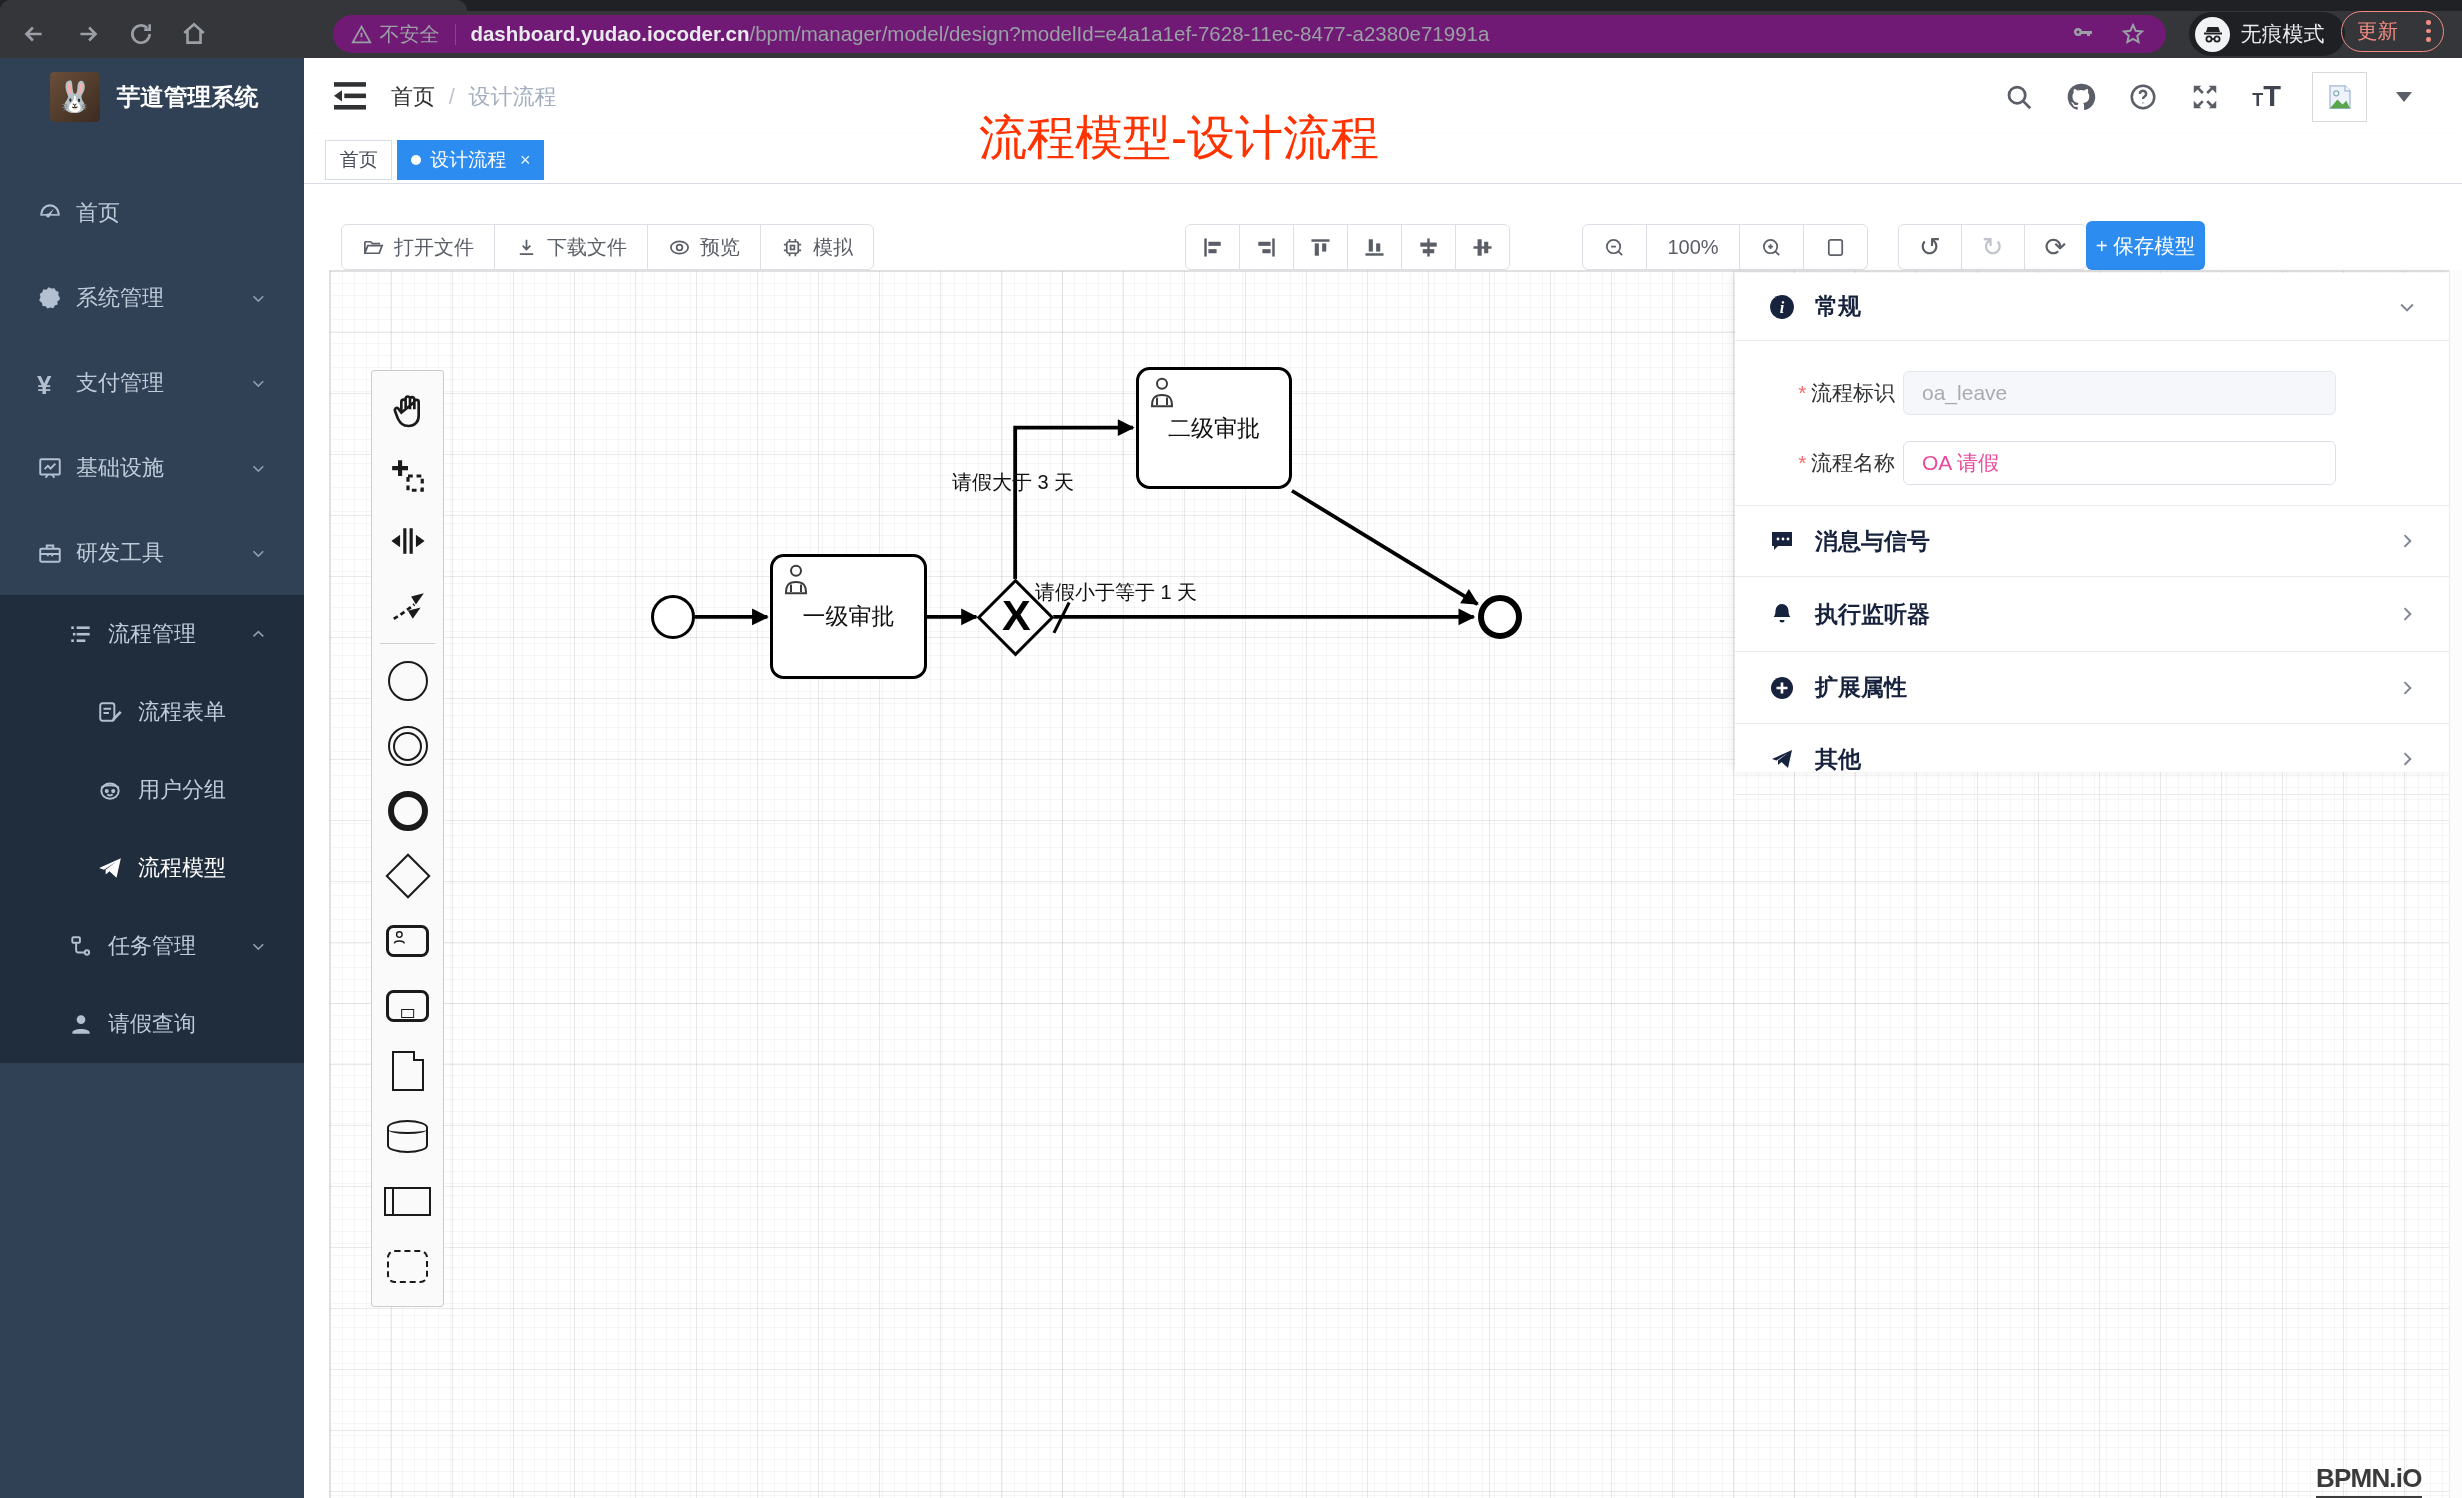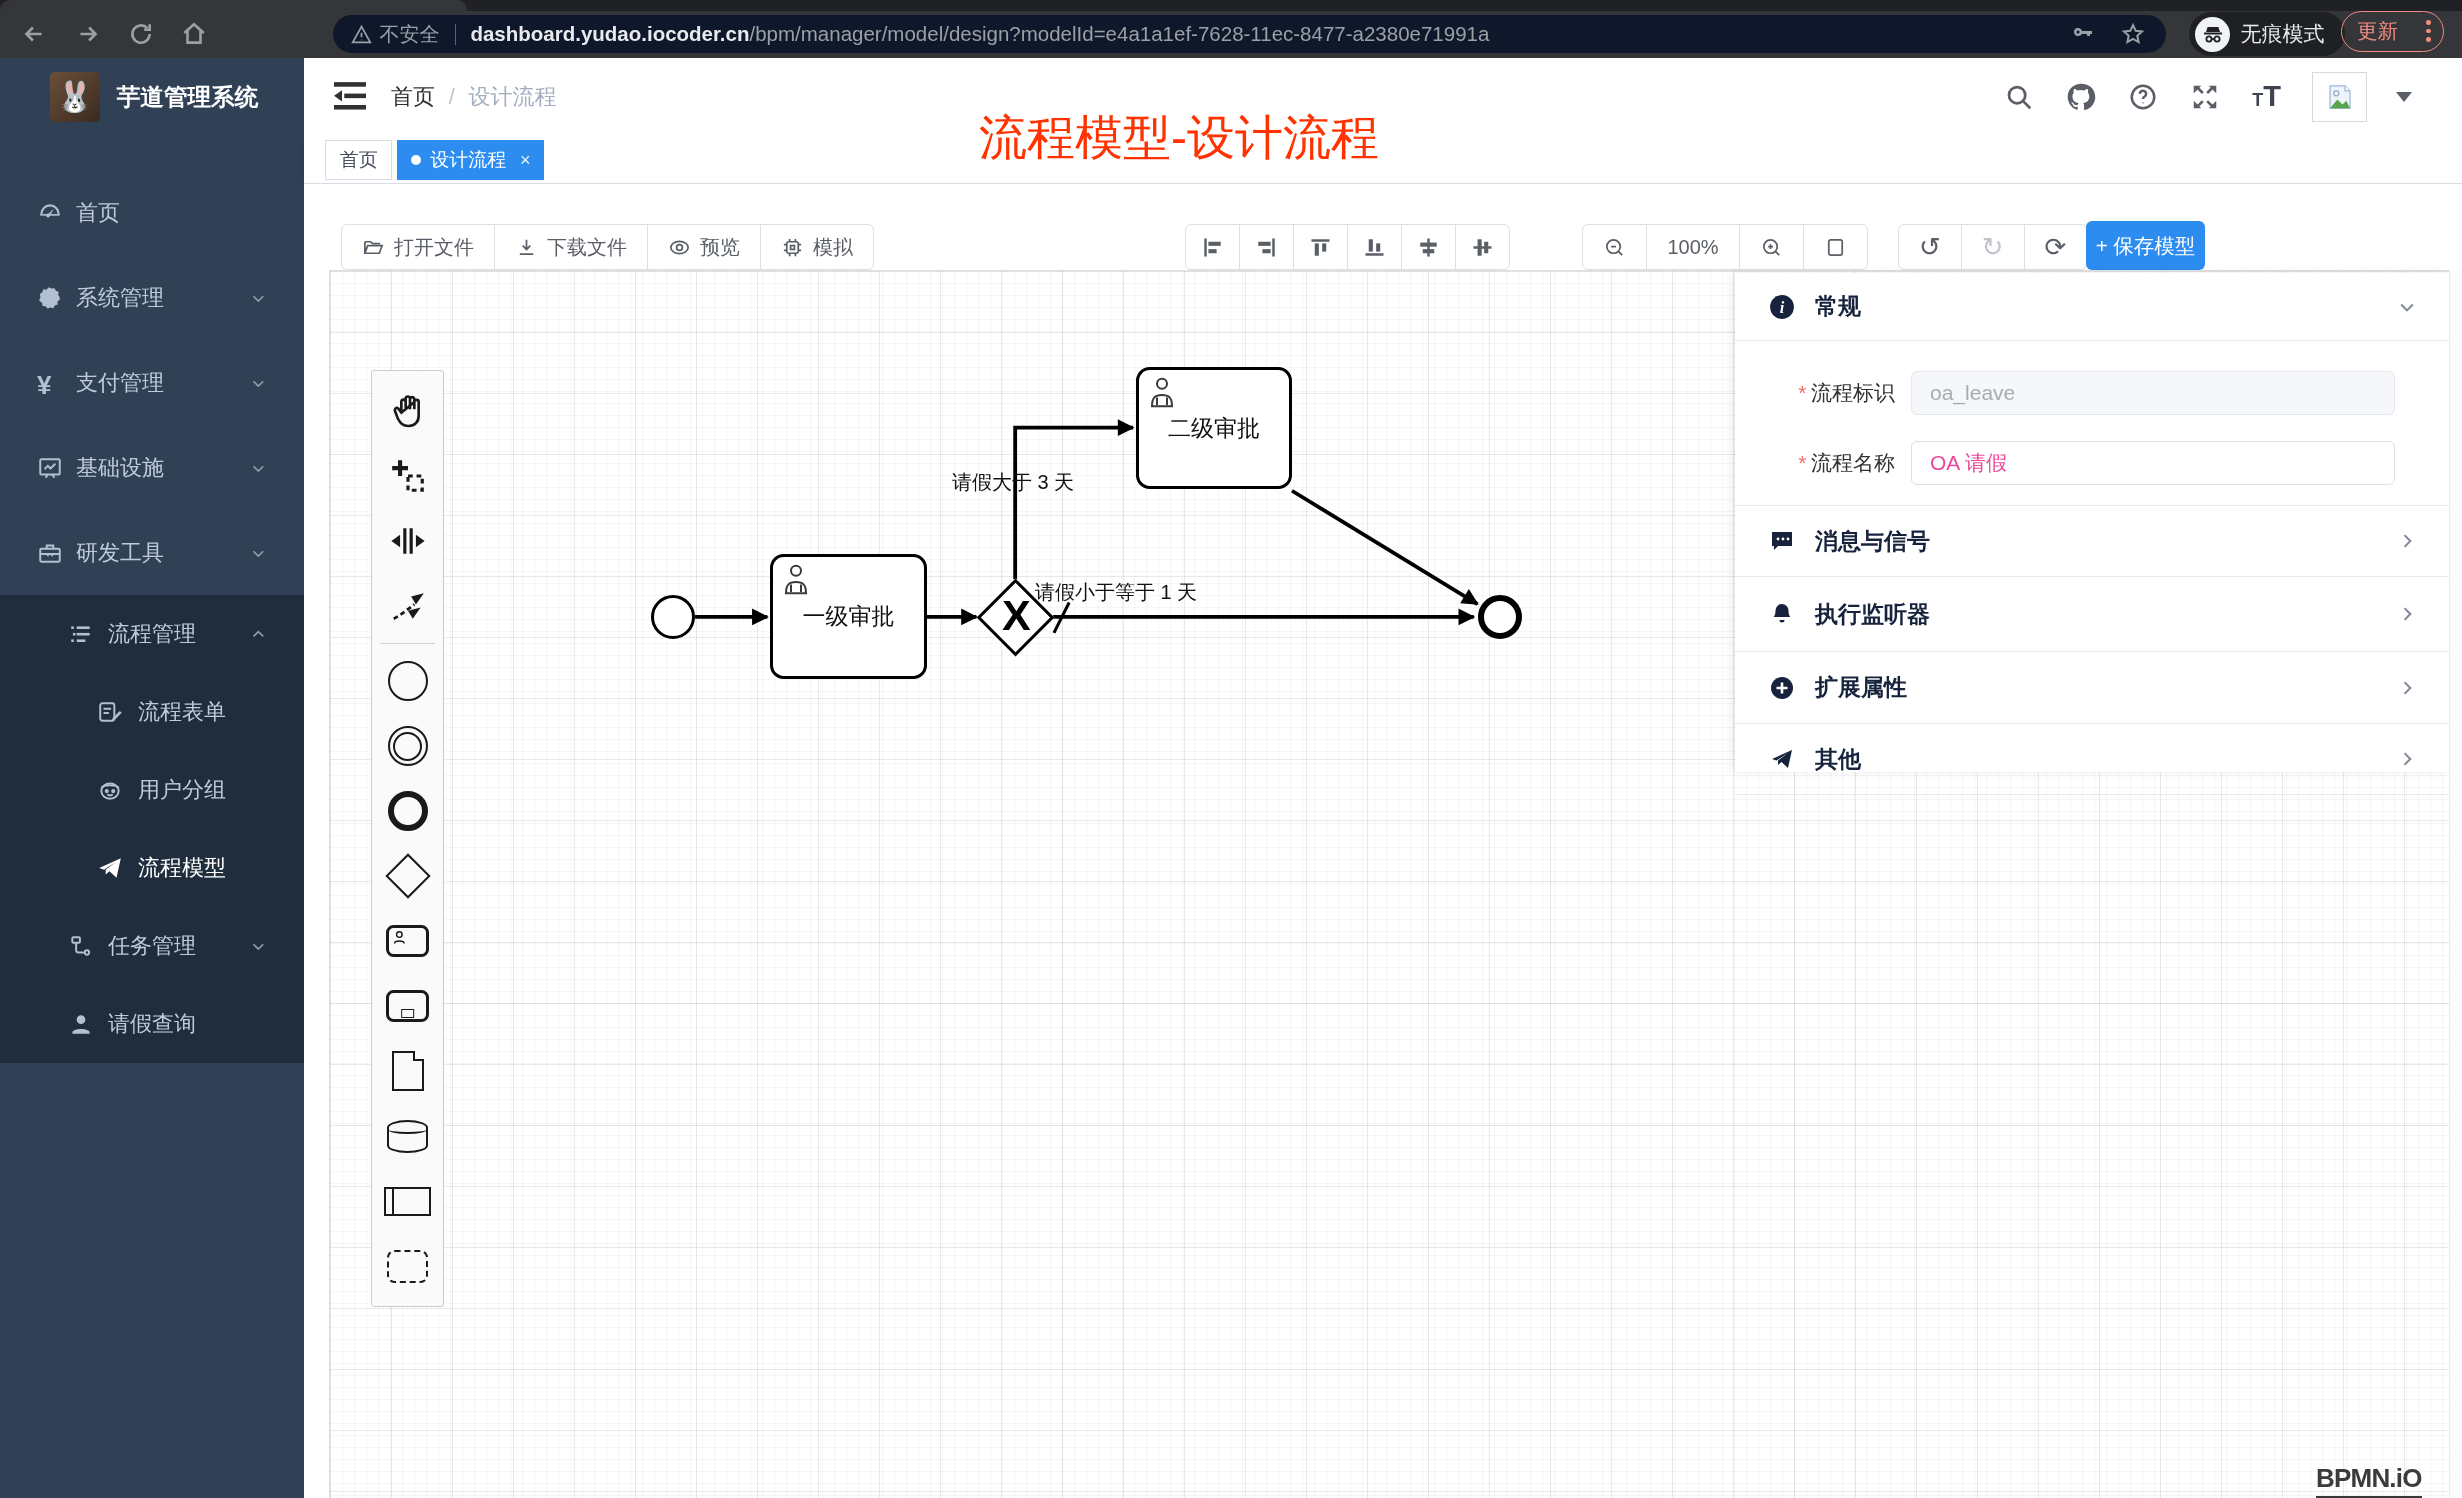--- a/index.html
+++ b/index.html
@@ -5,21 +5,21 @@
   * { margin:0; padding:0; box-sizing:border-box; }
   html,body { width:2462px; height:1498px; }
   body { font-family:"Liberation Sans","DejaVu Sans",sans-serif; background:#fff; overflow:hidden; }
   .page { position:relative; width:2462px; height:1498px; }
 
   
   .browser { position:absolute; left:0; top:0; width:2462px; height:58px; background:#35363a; }
   .tabstrip { position:absolute; left:0; top:0; width:2462px; height:10.6px; background:#202124; }
   .browser-tab { position:absolute; left:0; top:0; width:467px; height:10.6px; background:#35363a; border-radius:10.6px 10.6px 0 0; }
   .nav-ic { position:absolute; top:10.6px; width:47px; height:47px; display:flex; align-items:center; justify-content:center; color:#9aa0a6; }
-  .urlbar { position:absolute; left:333px; top:15px; width:1833px; height:38px; background:#0f172a; border-radius:19px; display:flex; align-items:center; color:#9aa0a6; }
+  .urlbar { position:absolute; left:333px; top:15px; width:1833px; height:38px; background:#701a75; border-radius:19px; display:flex; align-items:center; color:#9aa0a6; }
   .urlbar .warn { margin-left:18px; display:flex; align-items:center; gap:7.6px; font-size:20px; color:#9aa0a6; }
   .urlbar .sep { width:0.8px; height:21px; background:#5f6368; margin:0 15px; }
   .url-host { color:#e8eaed; font-size:20.5px; font-weight:bold; }
   .url-path { color:#9aa0a6; font-size:20.5px; }
   .url-icons { margin-left:auto; display:flex; align-items:center; gap:26px; margin-right:21px; color:#9aa0a6; }
   .incog { position:absolute; left:2189px; top:12px; height:44px; background:#1f2023; border-radius:22px; display:flex; align-items:center; padding:0 20px 0 6px; gap:10.6px; }
   .incog-circle { width:35px; height:35px; border-radius:50%; background:#f1f3f4; display:flex; align-items:center; justify-content:center; }
   .incog-label { color:#e8eaed; font-size:21px; }
   .update-pill { position:absolute; left:2341px; top:10.6px; width:103px; height:41px; border:1.5px solid #f28b82; border-radius:20.5px; color:#f28b82; display:flex; align-items:center; justify-content:space-between; padding:0 12px 0 15px; font-size:20.5px; }
   .vdots { display:flex; flex-direction:column; gap:3.8px; }
@@ -119,21 +119,21 @@
   
   .props { position:absolute; left:1735px; top:273px; width:715px; height:499px; background:#fff; box-shadow:-3px 0 9px rgba(0,0,0,.07); }
   .prow { position:relative; display:flex; align-items:center; border-bottom:0.8px solid #e8eaec; }
   .prow .picon { width:27px; height:27px; margin-left:33px; display:flex; align-items:center; justify-content:center; }
   .prow .plabel { font-size:23px; color:#17233d; font-weight:bold; margin-left:20px;text-align:right; }
   .prow .pchev { position:absolute; right:33px; width:20px; height:20px; color:#808695; }
   .fieldwrap { border-bottom:0.8px solid #e8eaec; padding:16.7px 0 20px; }
   .frow { display:flex; align-items:center; margin-top:13.7px; }
   .flabel { width:160px; text-align:right; font-size:21px; color:#303133; }
   .flabel .req { color:#f56c6c; margin-right:4.6px; }
-  .finput { margin-left:16px; width:484px; height:44px; border-radius:6px; font-size:21px; padding:0 18px; outline:none; }
+  .finput { margin-left:8px; width:433px; height:44px; border-radius:6px; font-size:21px; padding:0 18px; outline:none; }
   .finput.ro { background:#f5f7fa; border:0.8px solid #e4e7ed; color:#a8abb2; }
   .finput.rw { background:#fff; border:0.8px solid #dcdfe6; color:#ec4899; }
 
   .right-gutter { position:absolute; right:0; top:270px; width:13px; height:1228px; background:#fcfcfc; border-left:0.8px solid #ececec; }
   .watermark { position:absolute; left:1986px; top:1192px; font-size:26px; font-weight:bold; color:#3b3b3b; border-bottom:4.6px solid #3b3b3b; padding-bottom:1.5px; letter-spacing:-0.8px; }
 </style>
 </head>
 <body>
 
 <div class="page">

